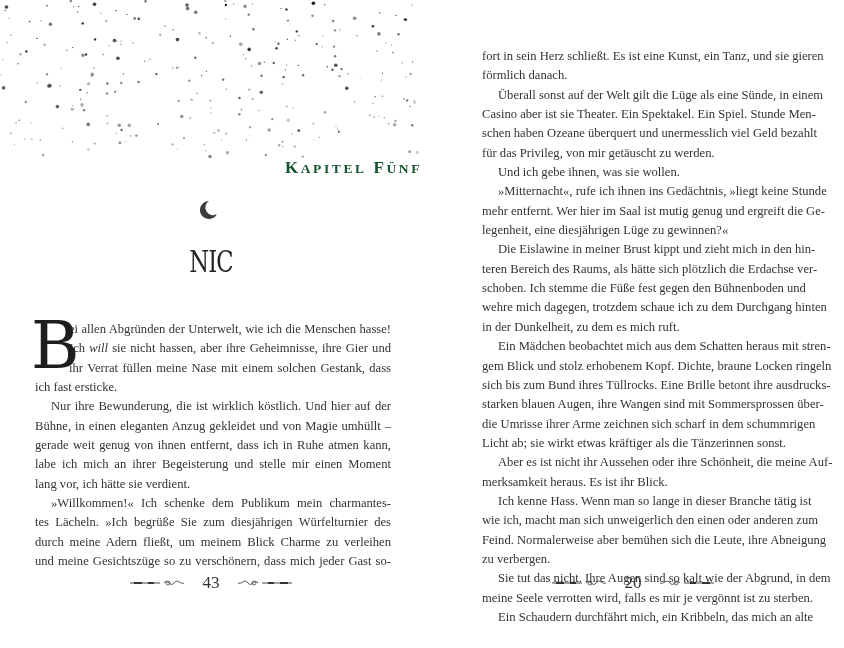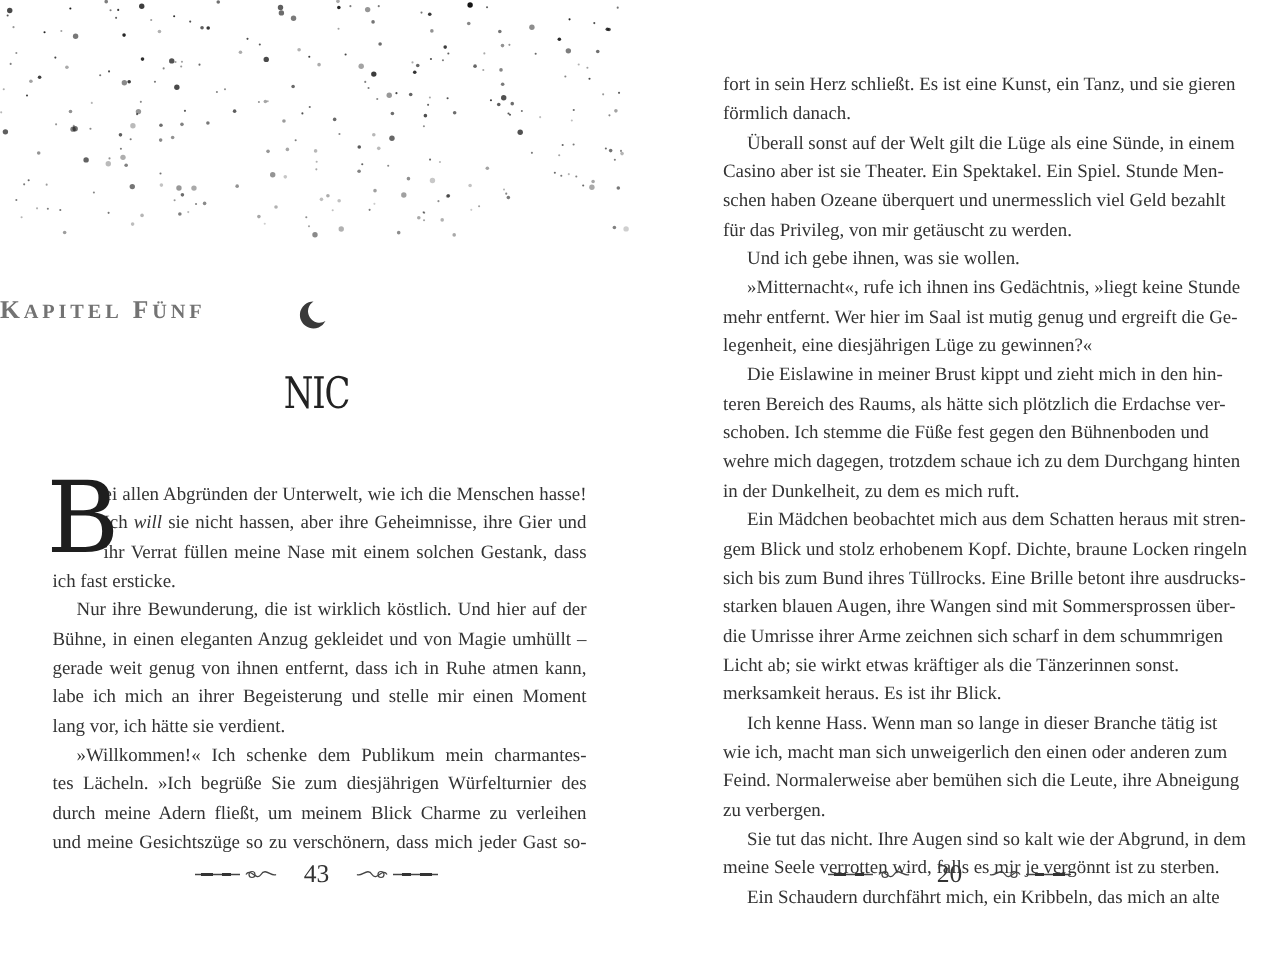--- a/index.html
+++ b/index.html
@@ -2,22 +2,22 @@
 <html><head>
 <meta charset="utf-8">
 <style>
   html, body { margin: 0; padding: 0; background: #ffffff; }
   body { width: 844px; height: 648px; position: relative; overflow: hidden;
          font-family: "Liberation Serif", "DejaVu Serif", serif; color: #2a2a2a; }
   .page { position: absolute; top: 0; height: 648px; }
   .page-left { left: 0; width: 422px; }
   .page-right { left: 422px; width: 422px; }
   .stars { position: absolute; left: 0; top: 0; width: 422px; height: 160px; }
-  .chapter-title { position: absolute; left: 0; width: 422px; top: 158px; text-align: left;
-                   font-size: 17px; letter-spacing: 2.6px; font-weight: bold; color: #737373; margin-top: 39px; }
+  .chapter-title { position: absolute; left: 0; width: 422px; top: 158px; text-align: right;
+                   font-size: 17px; letter-spacing: 2.6px; font-weight: bold; color: #14532d; }
   .chapter-title .sc { font-size: 13.5px; }
   .moon { position: absolute; left: 196px; top: 199px; width: 22px; height: 22px; }
   .pov-name { position: absolute; left: 0; width: 422px; top: 245px; text-align: center;
               font-size: 29px; letter-spacing: -1px; color: #222; font-family: "DejaVu Serif", serif;
               transform: scaleX(0.78); }
   .text-block { position: absolute; font-size: 12.6px; line-height: 19.35px; text-align: justify;
                 hyphens: manual; color: #333; }
   .left-text { left: 35px; top: 320px; width: 356px; }
   .right-text { left: 60px; top: 47px; width: 314px; }
   .line { display: block; text-align: justify; text-align-last: justify; white-space: nowrap; }
@@ -363,20 +363,21 @@
     <span class="line">teren Bereich des Raums, als hätte sich plötzlich die Erdachse ver-</span>
     <span class="line">schoben. Ich stemme die Füße fest gegen den Bühnenboden und</span>
     <span class="line">wehre mich dagegen, trotzdem schaue ich zu dem Durchgang hinten</span>
     <span class="line last">in der Dunkelheit, zu dem es mich ruft.</span>
     <span class="line ind">Ein Mädchen beobachtet mich aus dem Schatten heraus mit stren-</span>
     <span class="line">gem Blick und stolz erhobenem Kopf. Dichte, braune Locken ringeln</span>
     <span class="line">sich bis zum Bund ihres Tüllrocks. Eine Brille betont ihre ausdrucks-</span>
     <span class="line">starken blauen Augen, ihre Wangen sind mit Sommersprossen über-</span>
     <span class="line">die Umrisse ihrer Arme zeichnen sich scharf in dem schummrigen</span>
     <span class="line last">Licht ab; sie wirkt etwas kräftiger als die Tänzerinnen sonst.</span>
+    <span class="line ind">Aber es ist nicht ihr Aussehen oder ihre Schönheit, die meine Auf-</span>
     <span class="line last">merksamkeit heraus. Es ist ihr Blick.</span>
     <span class="line ind">Ich kenne Hass. Wenn man so lange in dieser Branche tätig ist</span>
     <span class="line">wie ich, macht man sich unweigerlich den einen oder anderen zum</span>
     <span class="line">Feind. Normalerweise aber bemühen sich die Leute, ihre Abneigung</span>
     <span class="line last">zu verbergen.</span>
     <span class="line ind">Sie tut das nicht. Ihre Augen sind so kalt wie der Abgrund, in dem</span>
     <span class="line last">meine Seele verrotten wird, falls es mir je vergönnt ist zu sterben.</span>
     <span class="line ind">Ein Schaudern durchfährt mich, ein Kribbeln, das mich an alte</span>
   </div>
 

